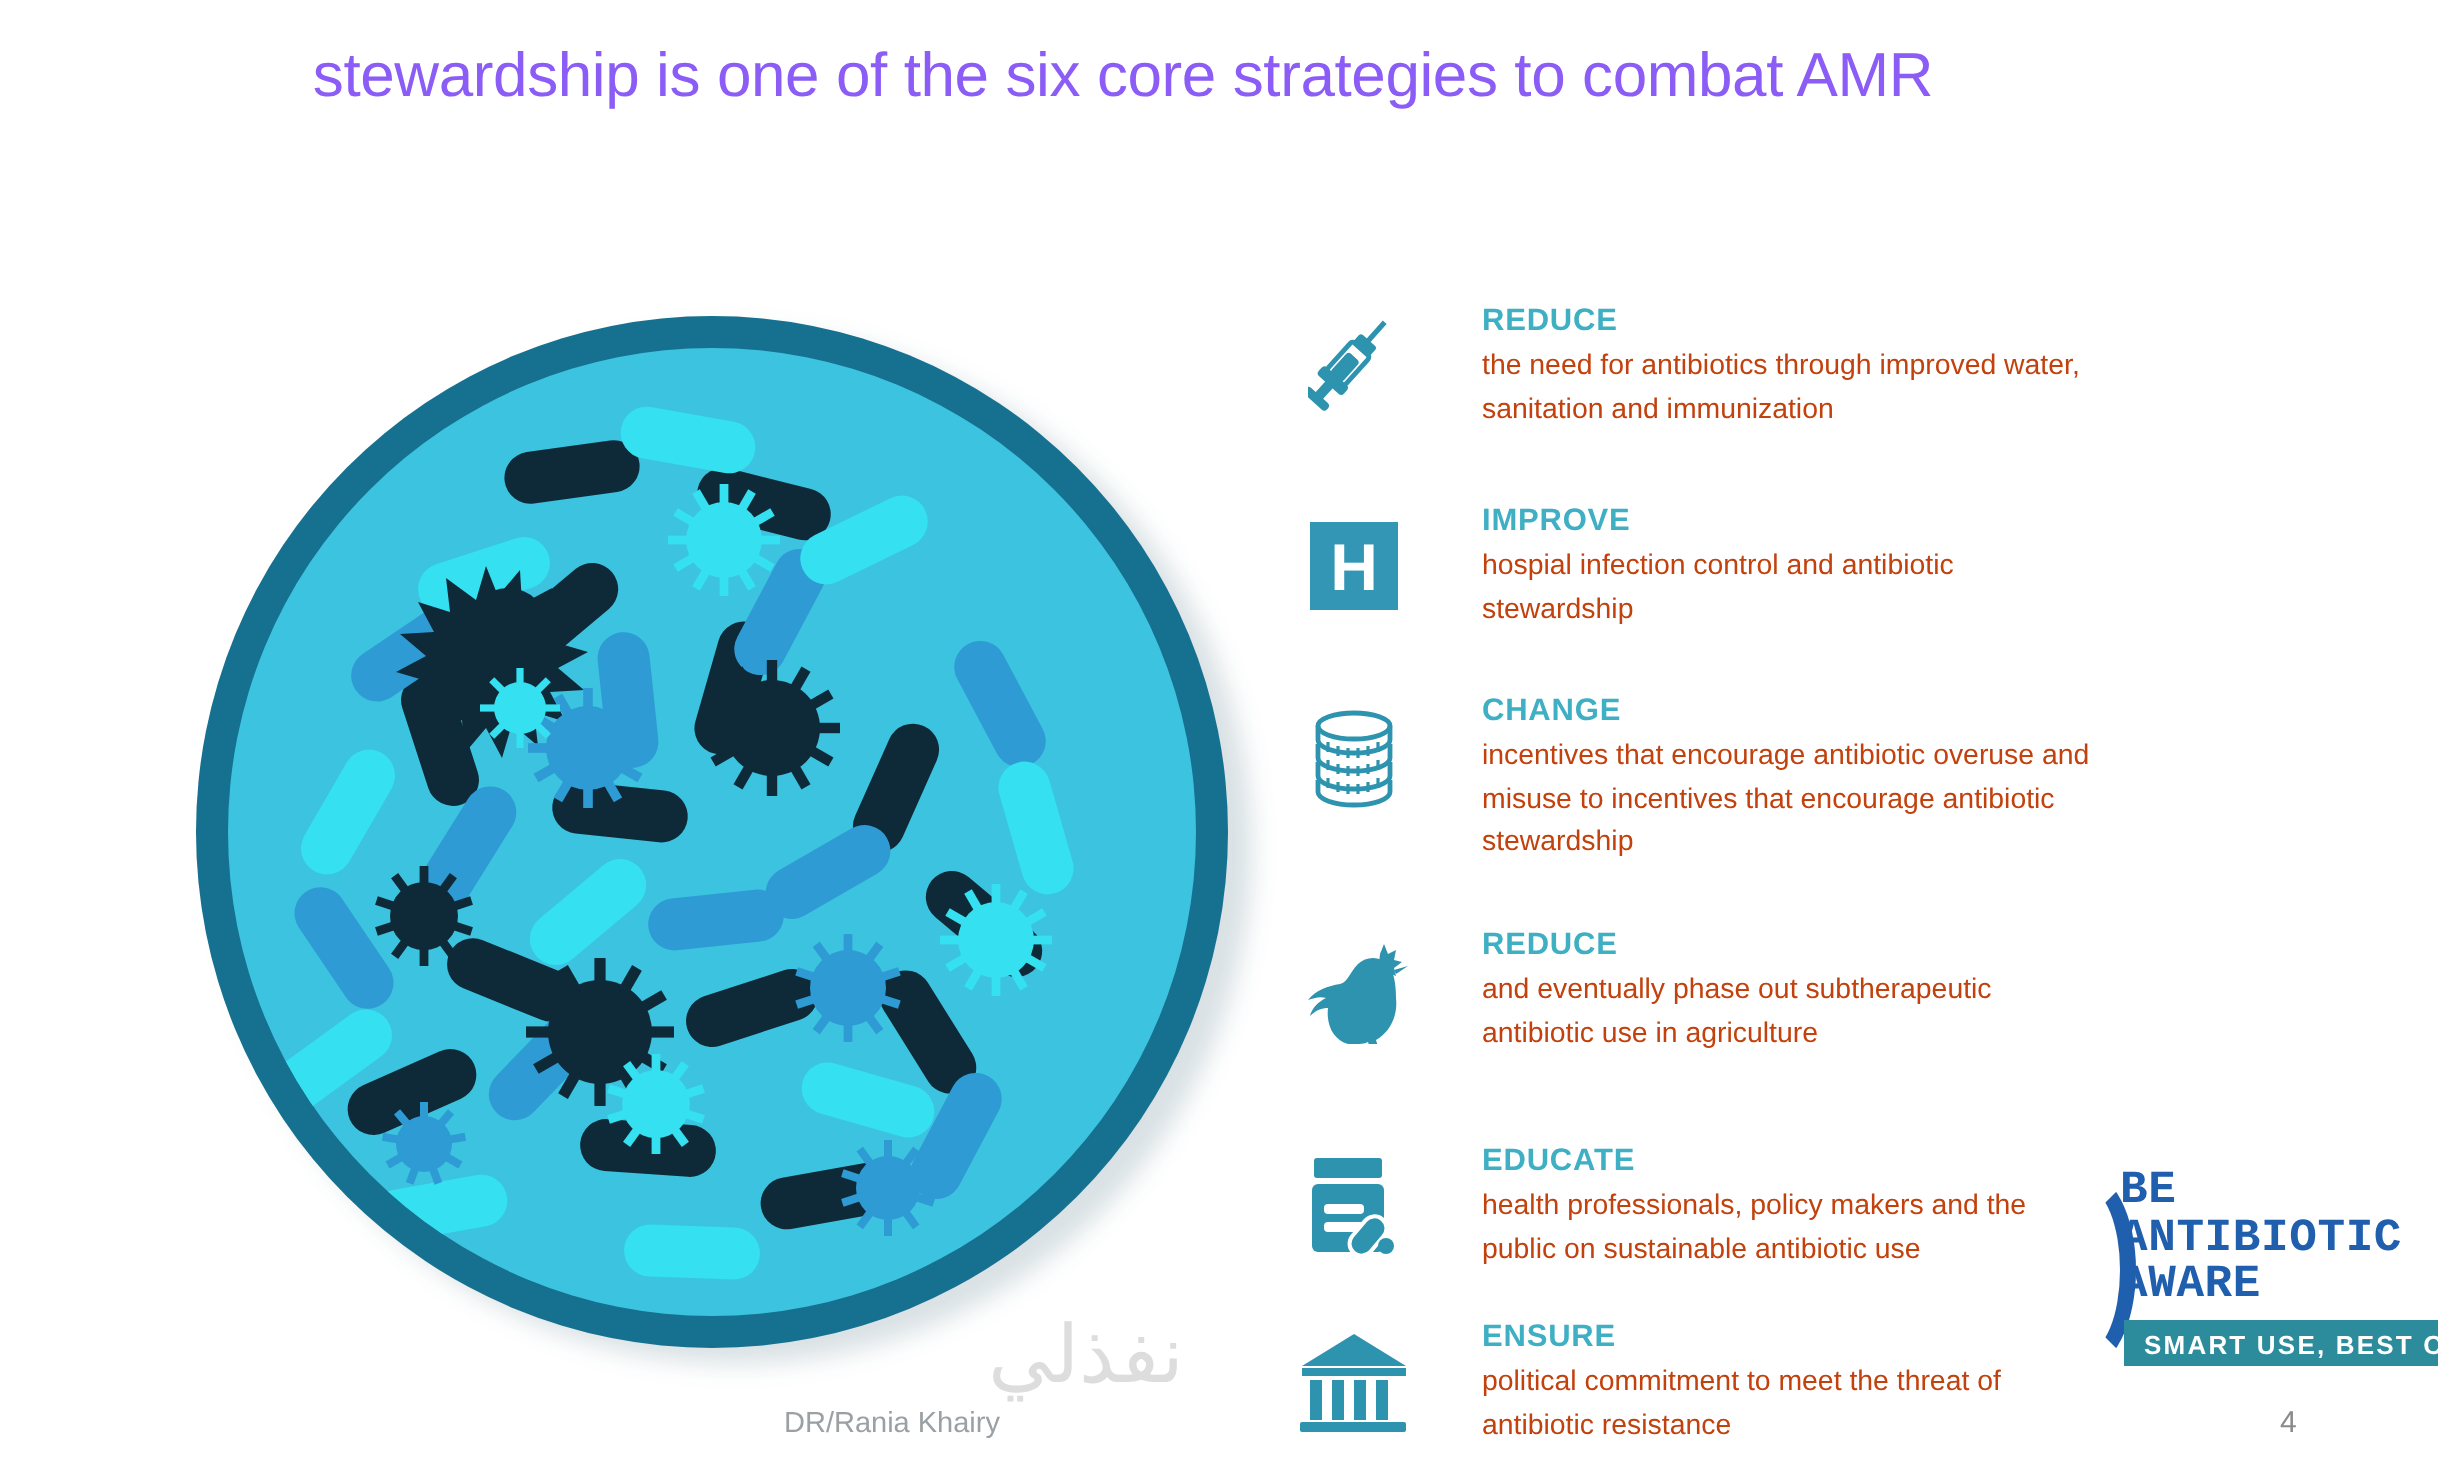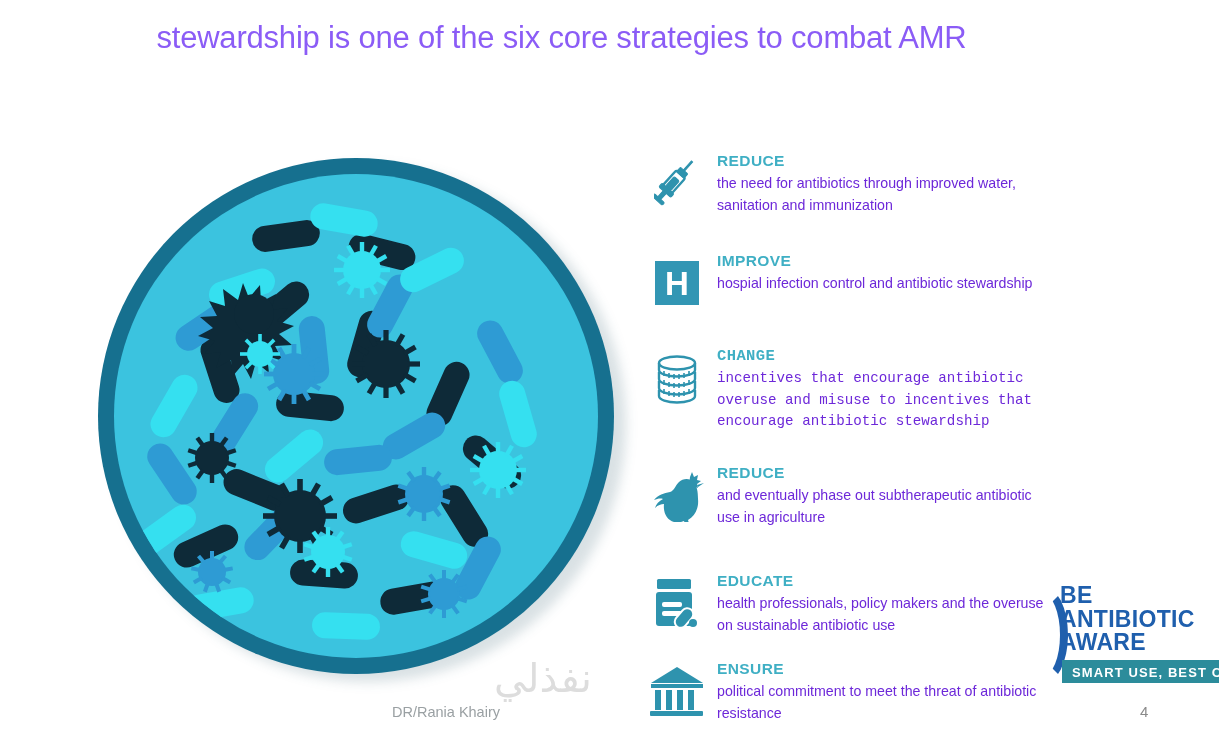--- a/index.html
+++ b/index.html
@@ -65,33 +65,33 @@
     left:0;
     width:400px;
   }
   .info-icon{
     position:absolute;
     left:3px; top:2px;
     width:58px; height:58px;
     display:flex; align-items:center; justify-content:center;
   }
   .info-body{
-    margin-left:72px;
+    margin-left:96px;
   }
   .info-head{
     font-size:15.5px;
     font-weight:bold;
     color:#3FAFC4;
     letter-spacing:0.4px;
     line-height:18px;
     margin-bottom:3px;
   }
   .info-desc{
     font-size:14.2px;
-    color:#6d28d9;
+    color:#c2410c;
     line-height:21.5px;
   }
 
   .hsquare{
     width:44px;height:44px;background:#3296B4;
     display:flex;align-items:center;justify-content:center;
     color:#fff;font-weight:bold;font-size:33px;line-height:33px;
     font-family:"Liberation Sans", sans-serif;
   }
 
@@ -114,20 +114,21 @@
   }
   .logo-lines{
     position:absolute;
     left:28px; top:6px;
     color:#1F5FAD;
     font-weight:bold;
     font-size:23px;
     line-height:23.5px;
     letter-spacing:0.3px;
     white-space:nowrap;
+    font-family:Liberation Mono, monospace;
   }
   .logo-tag{
     position:absolute;
     left:30px; top:82px;
     background:#2C8C9B;
     color:#ffffff;
     font-size:13px;
     font-weight:bold;
     letter-spacing:1.1px;
     padding:5px 8px 5px 10px;
@@ -524,21 +525,21 @@
   <div class="info-item" style="top:100px;">
     <div class="info-icon">
       <div class="hsquare">H</div>
     </div>
     <div class="info-body">
       <div class="info-head">IMPROVE</div>
       <div class="info-desc">hospial infection control and antibiotic stewardship</div>
     </div>
   </div>
 
-  <div class="info-item" style="top:195px;font-family:Liberation Mono, monospace;">
+  <div class="info-item" style="top:195px;">
     <div class="info-icon">
       <svg width="52" height="52" viewBox="0 0 52 52">
         <g stroke="#2E93AE" stroke-width="2.4" fill="none">
           <ellipse cx="26" cy="11" rx="18" ry="6.5"></ellipse>
           <path d="M8,11 v7 a18,6.5 0 0 0 36,0 v-7"></path>
           <path d="M8,20 v7 a18,6.5 0 0 0 36,0 v-7"></path>
           <path d="M8,29 v7 a18,6.5 0 0 0 36,0 v-7"></path>
           <path d="M8,38 v6 a18,6.5 0 0 0 36,0 v-6"></path>
         </g>
         <g stroke="#2E93AE" stroke-width="1.6">
@@ -583,21 +584,21 @@
           <rect x="11" y="34" width="20" height="5" rx="2"></rect>
         </g>
         <g fill="#2E93AE" stroke="#ffffff" stroke-width="2">
           <rect x="27" y="30" width="12" height="22" rx="6" transform="rotate(40 33 41)"></rect>
         </g>
         <circle cx="42" cy="46" r="4" fill="#2E93AE"></circle>
       </svg>
     </div>
     <div class="info-body">
       <div class="info-head">EDUCATE</div>
-      <div class="info-desc">health professionals, policy makers and the overuse on sustainable antibiotic use</div>
+      <div class="info-desc">health professionals, policy makers and the public on sustainable antibiotic use</div>
     </div>
   </div>
 
   <div class="info-item" style="top:508px;">
     <div class="info-icon">
       <svg width="56" height="52" viewBox="0 0 56 52">
         <g fill="#2E93AE">
           <path d="M28,2 L54,18 H2 Z"></path>
           <rect x="2" y="19" width="52" height="4"></rect>
           <rect x="6" y="25" width="6" height="20"></rect>

